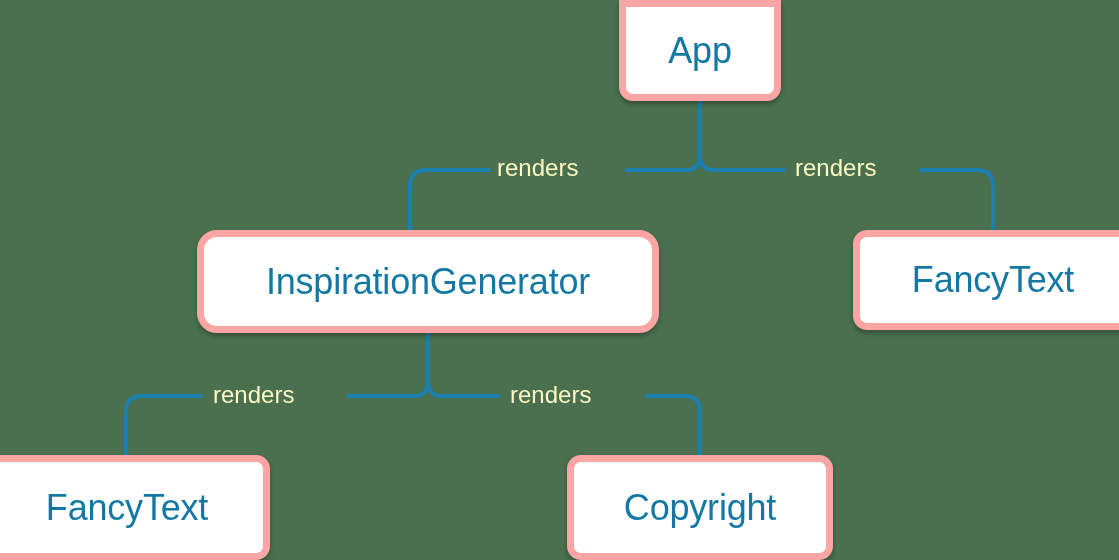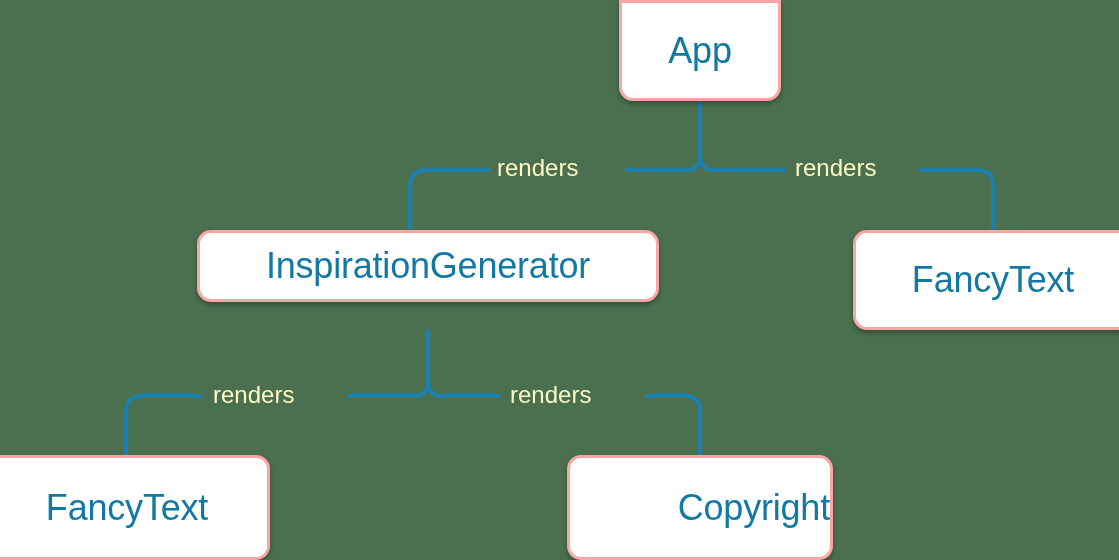--- a/index.html
+++ b/index.html
@@ -23,21 +23,21 @@
     left: 0;
     top: 0;
     width: 1119px;
     height: 560px;
     pointer-events: none;
   }
   .node {
     position: absolute;
     box-sizing: border-box;
     background: #ffffff;
-    border: 3px solid #fca5a5;
+    border: 7px solid #fca5a5;
     border-radius: 14px;
     box-shadow: 0 3px 5px rgba(0,0,0,0.30);
     display: flex;
     align-items: center;
     justify-content: center;
     z-index: 2;
   }
   .node-label {
     color: #1378a3;
     font-family: "Liberation Sans", sans-serif;
@@ -53,24 +53,24 @@
     font-family: "Liberation Sans", sans-serif;
     font-size: 24px;
     font-weight: 400;
     line-height: 1;
     white-space: nowrap;
     z-index: 3;
   }
 
   
   #node-app            { left: 619px;  top: 0px;   width: 162px; height: 101px; border-top-left-radius:0; border-top-right-radius:0; }
-  #node-inspiration    { left: 197px;  top: 230px; width: 462px; height: 72px; }
+  #node-inspiration    { left: 197px;  top: 230px; width: 462px; height: 103px; border-radius: 20px; }
   #node-fancytext-right{ left: 853px;  top: 230px; width: 280px; height: 100px; }
   #node-fancytext-left { left: -16px;  top: 455px; width: 286px; height: 105px; }
-  #node-copyright      { left: 567px;  top: 455px; width: 266px; height: 105px; justify-content: flex-end; }
+  #node-copyright      { left: 567px;  top: 455px; width: 266px; height: 105px; }
 
   
   #label-app-inspiration { left: 497px; top: 156px; }
   #label-app-fancytext   { left: 795px; top: 156px; }
   #label-ins-fancytext   { left: 213px; top: 383px; }
   #label-ins-copyright   { left: 510px; top: 383px; }
 </style>
 </head>
 <body>
 

